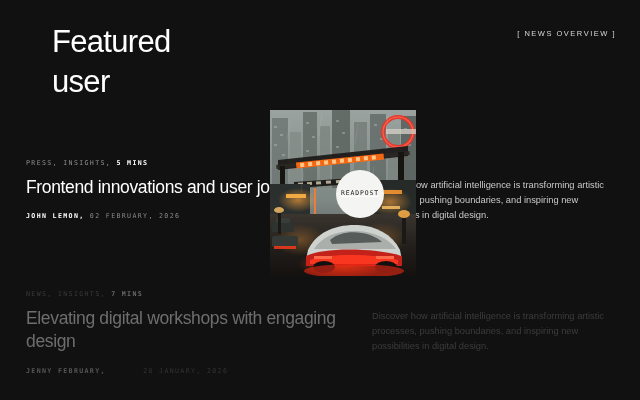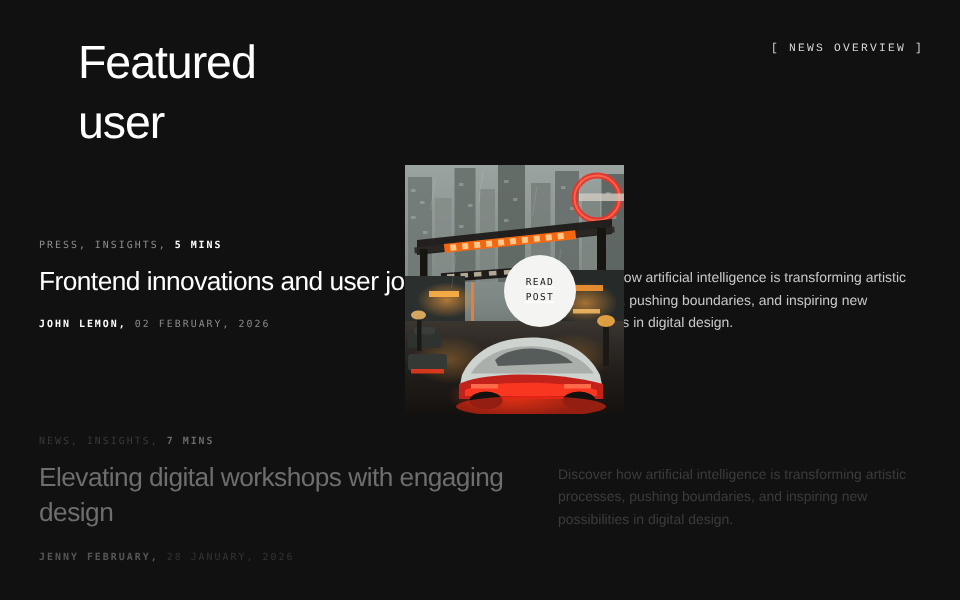--- a/index.html
+++ b/index.html
@@ -40,21 +40,21 @@
     letter-spacing: -0.7px;
     color: #ffffff;
     max-width: 300px;
     margin-left: 26px;
   }
 
   .eyebrow {
     position: absolute;
     top: 29px;
     right: 24px;
-    font-family: Liberation Mono, monospace;
+    font-family: Liberation Sans, sans-serif;
     font-size: 7.5px;
     letter-spacing: 1.5px;
     color: #d8d8d8;
     white-space: nowrap;
     margin-left: 36px;
   }
 
   
   .article-list {
     position: absolute;
@@ -108,21 +108,21 @@
     font-size: 9.3px;
     line-height: 1.62;
     color: #c9c9c9;
   }
 
   
   .article.dim .meta-cats { color: #3a3a3a; }
   .article.dim .meta-read { color: #6a6a6a; }
   .article.dim .article-title { color: #6e6e6e; }
   .article.dim .byline-author { color: #575757; }
-  .article.dim .byline-date { color: #343434; }
+  .article.dim .byline-date { color: #343434; margin-left: 32px; }
   .article.dim .article-desc { color: #3c3c3c; }
 
   
   .thumb {
     position: absolute;
     left: 270px;
     top: 110px;
     width: 146px;
     height: 166px;
     overflow: hidden;
@@ -133,21 +133,21 @@
 
   .read-post {
     position: absolute;
     left: 336px;
     top: 170px;
     width: 48px;
     height: 48px;
     border-radius: 50%;
     background: #f4f4f2;
     display: flex;
-    flex-direction: column;
+    flex-direction: row;
     align-items: center;
     justify-content: center;
     cursor: pointer;
     text-decoration: underline;
   }
 
   .read-post span {
     font-family: "DejaVu Sans Mono", monospace;
     font-size: 6.4px;
     letter-spacing: 0.9px;

